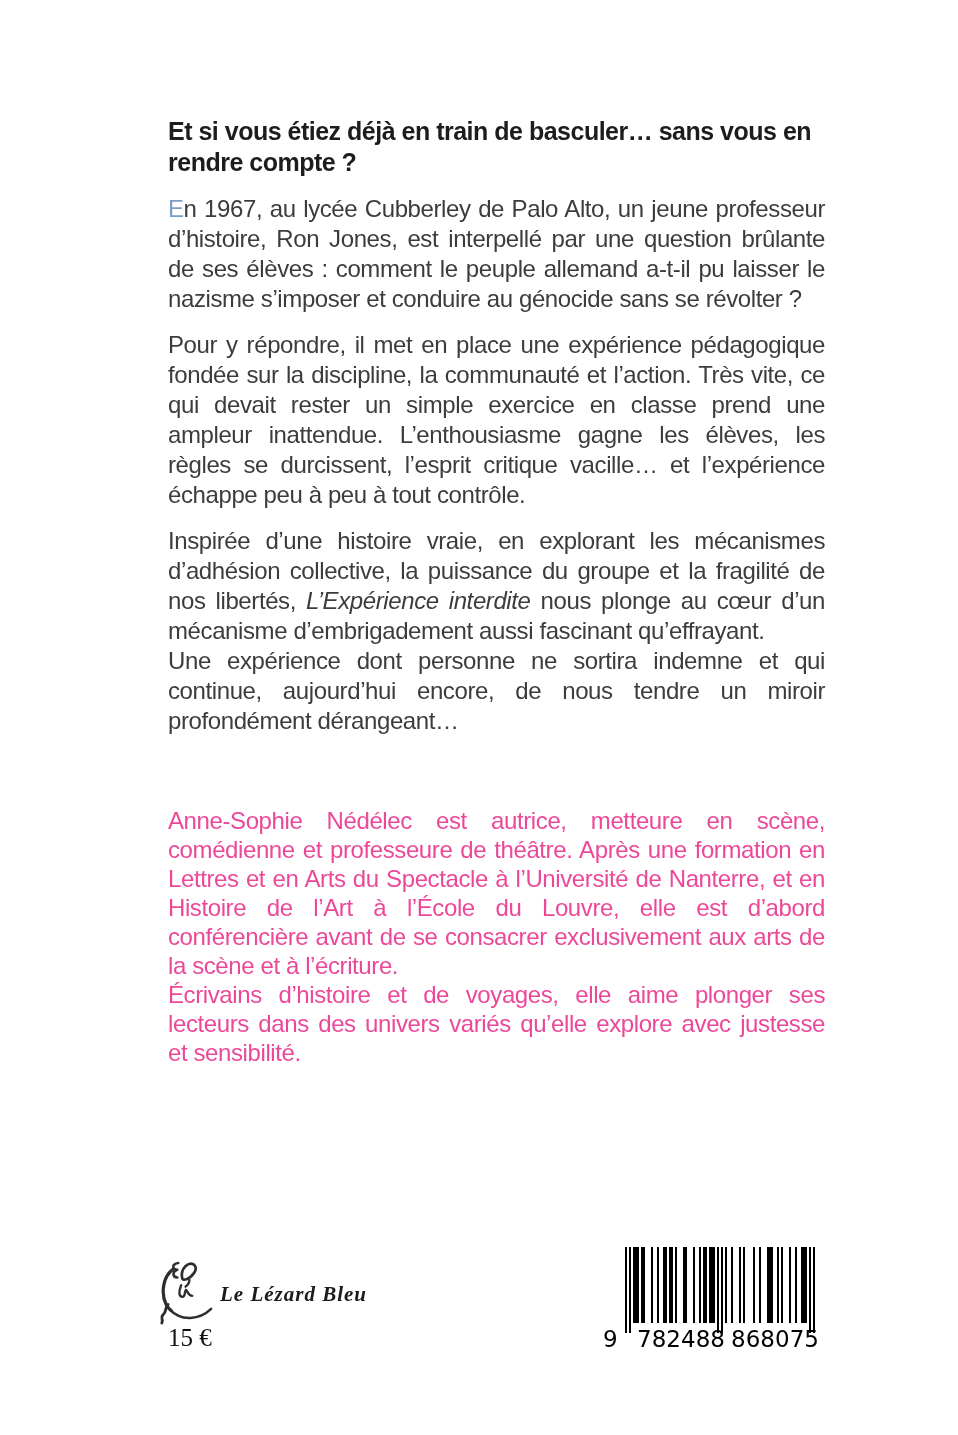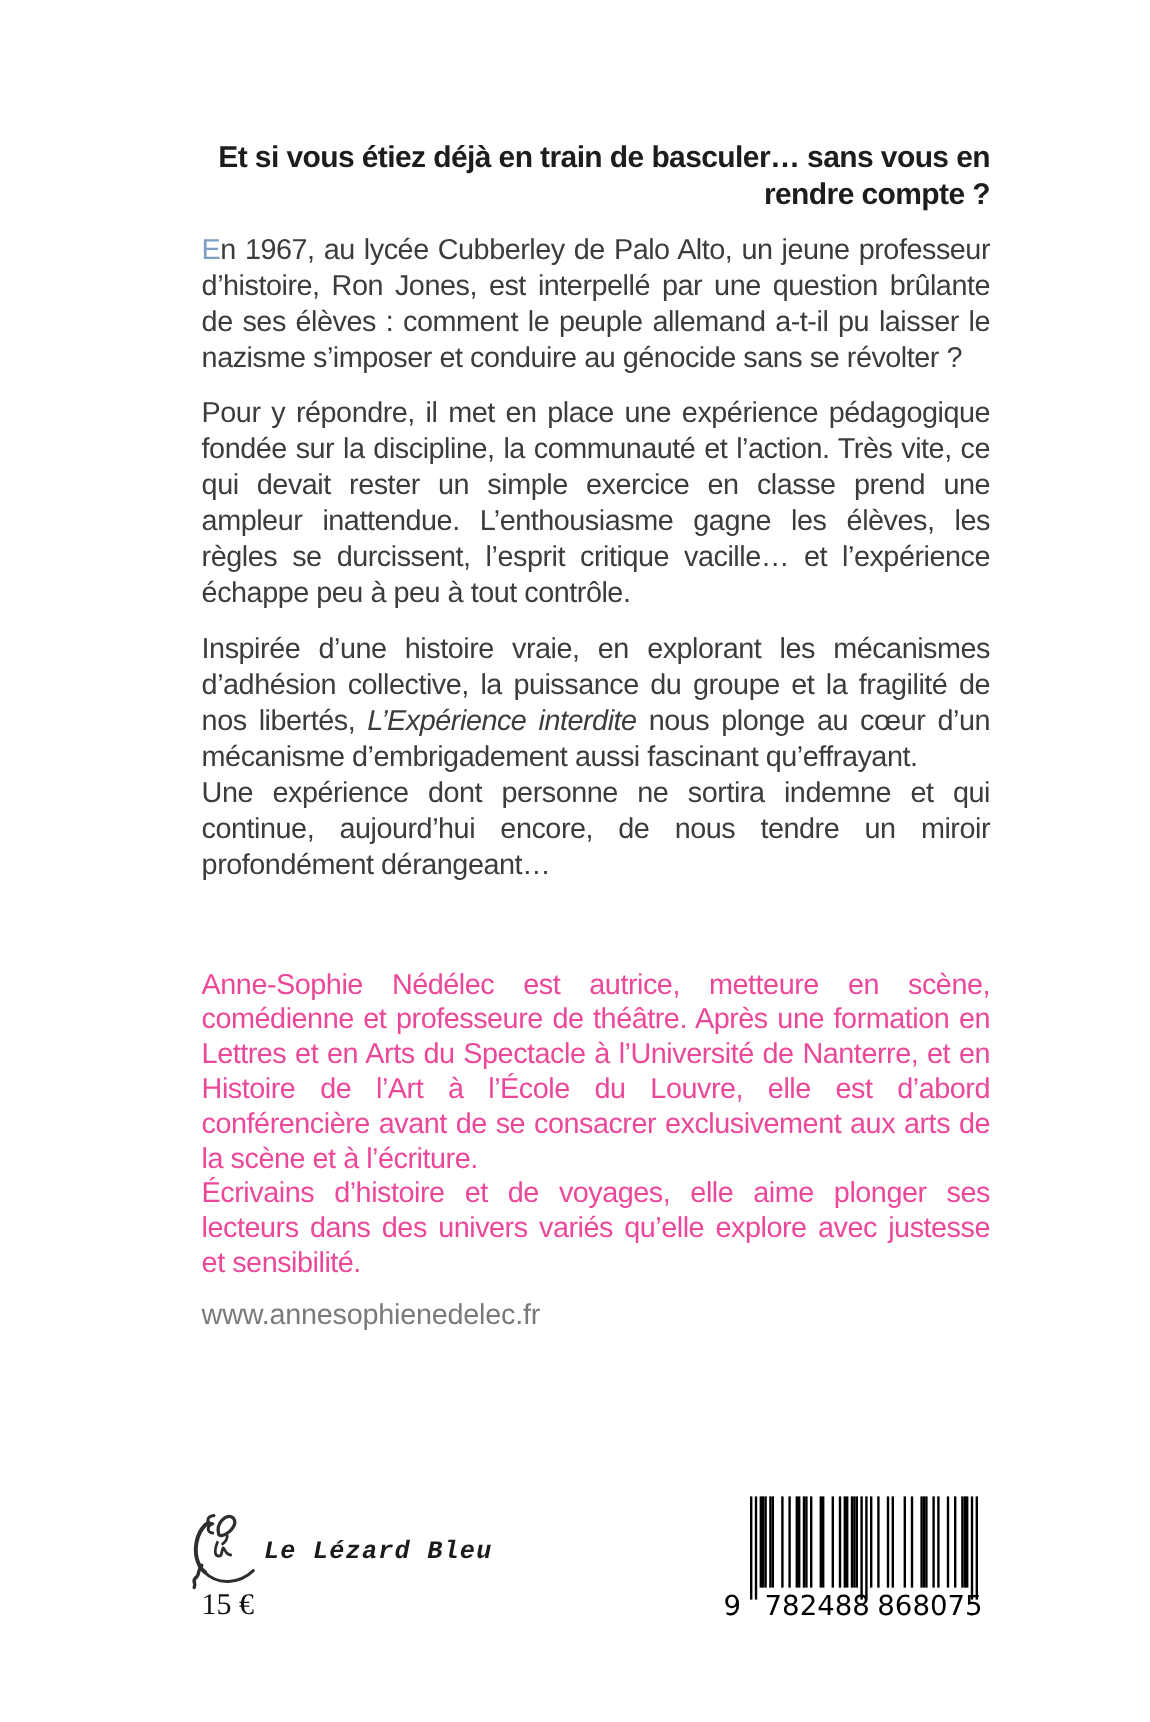--- a/index.html
+++ b/index.html
@@ -17,21 +17,21 @@
     top:0;
     width:657px;
   }
   .title{
     margin:116px 0 0 0;
     font-size:25px;
     font-weight:bold;
     line-height:31px;
     letter-spacing:-0.5px;
     color:#1d1d1d;
-    text-align:right;
+    text-align:left;
   }
   .para{
     margin:16px 0 0 0;
     font-size:24px;
     line-height:30px;
     letter-spacing:-0.4px;
     color:#3c3c3c;
     text-align:justify;
   }
   .para.tight{margin-top:0;}
@@ -55,21 +55,21 @@
   }
   .logo{
     position:absolute;
     left:157px;
     top:1256px;
     display:flex;
     align-items:flex-start;
   }
   .logo svg{width:58px;height:70px;display:block;}
   .logo-name{
-    font-family:Liberation Mono, monospace;
+    font-family:Liberation Serif, serif;
     font-style:italic;
     font-weight:bold;
     font-size:21px;
     letter-spacing:1px;
     color:#1b1b1b;
     margin-left:5px;
     margin-top:26px;
     white-space:nowrap;
   }
   .price{
@@ -119,21 +119,20 @@
 
     <p class="para">Pour y répondre, il met en place une expérience pédagogique fondée sur la discipline, la communauté et l’action. Très vite, ce qui devait rester un simple exercice en classe prend une ampleur inattendue. L’enthousiasme gagne les élèves, les règles se durcissent, l’esprit critique vacille… et l’expérience échappe peu à peu à tout contrôle.</p>
 
     <p class="para"><span>Inspirée d’une histoire vraie, en explorant les mécanismes d’adhésion collective, la puissance du groupe et la fragilité de nos libertés, </span><span class="italic">L’Expérience interdite</span><span> nous plonge au cœur d’un mécanisme d’embrigadement aussi fascinant qu’effrayant.</span></p>
 
     <p class="para tight">Une expérience dont personne ne sortira indemne et qui continue, aujourd’hui encore, de nous tendre un miroir profondément dérangeant…</p>
 
     <p class="biop bio-first">Anne-Sophie Nédélec est autrice, metteure en scène, comédienne et professeure de théâtre. Après une formation en Lettres et en Arts du Spectacle à l’Université de Nanterre, et en Histoire de l’Art à l’École du Louvre, elle est d’abord conférencière avant de se consacrer exclusivement aux arts de la scène et à l’écriture.</p>
     <p class="biop">Écrivains d’histoire et de voyages, elle aime plonger ses lecteurs dans des univers variés qu’elle explore avec justesse et sensibilité.</p>
 
-    <p class="url">www.annesophienedelec.fr</p>
   </div>
 
   <div class="logo">
     <svg viewBox="0 0 60 72" aria-hidden="true">
       <g fill="none" stroke="#2e2e2e" stroke-linecap="round" stroke-linejoin="round">
         <path d="M22 7 C 15 8, 15.5 14, 21 14 C 15.5 15.5, 16 22, 21 22" stroke-width="2.6"></path>
         <path d="M26 22 C 24 13, 33 4.5, 38.5 9 C 43 13.5, 36.5 21.5, 30.5 23.8 C 27.5 24.8, 25.8 24, 26 22 Z" stroke-width="2.8"></path>
         <path d="M33.5 24.5 C 33.5 28, 31.5 30, 29.5 31.5" stroke-width="2.4"></path>
         <path d="M25 30 C 22.5 36, 22 42, 26.5 42 C 29.5 42, 28.2 37, 30 34.8 C 32 37, 32.8 41, 36.5 41" stroke-width="2.4"></path>
         <path d="M16.5 13.5 C 6.5 21, 3.5 38, 9.5 50 C 10.7 52.4, 12.5 54.6, 14.5 56" stroke-width="3.4"></path>

